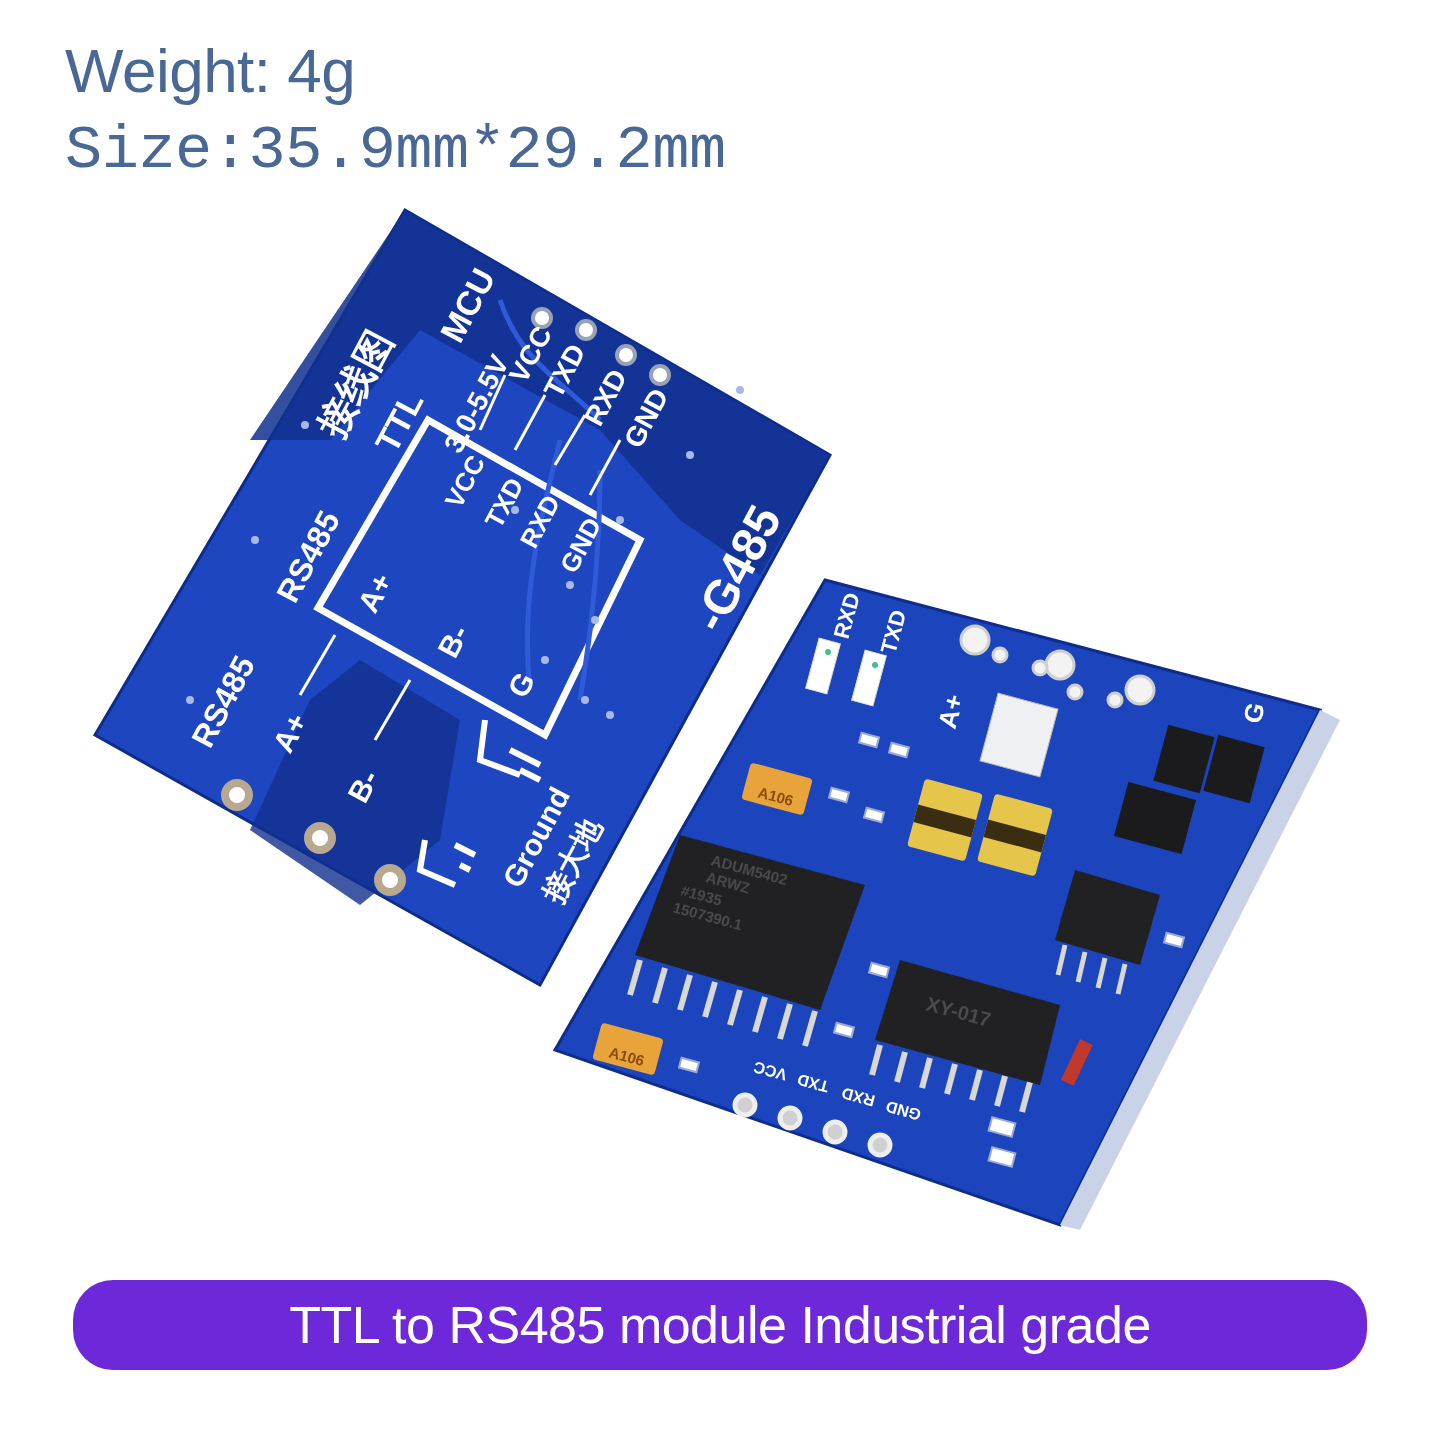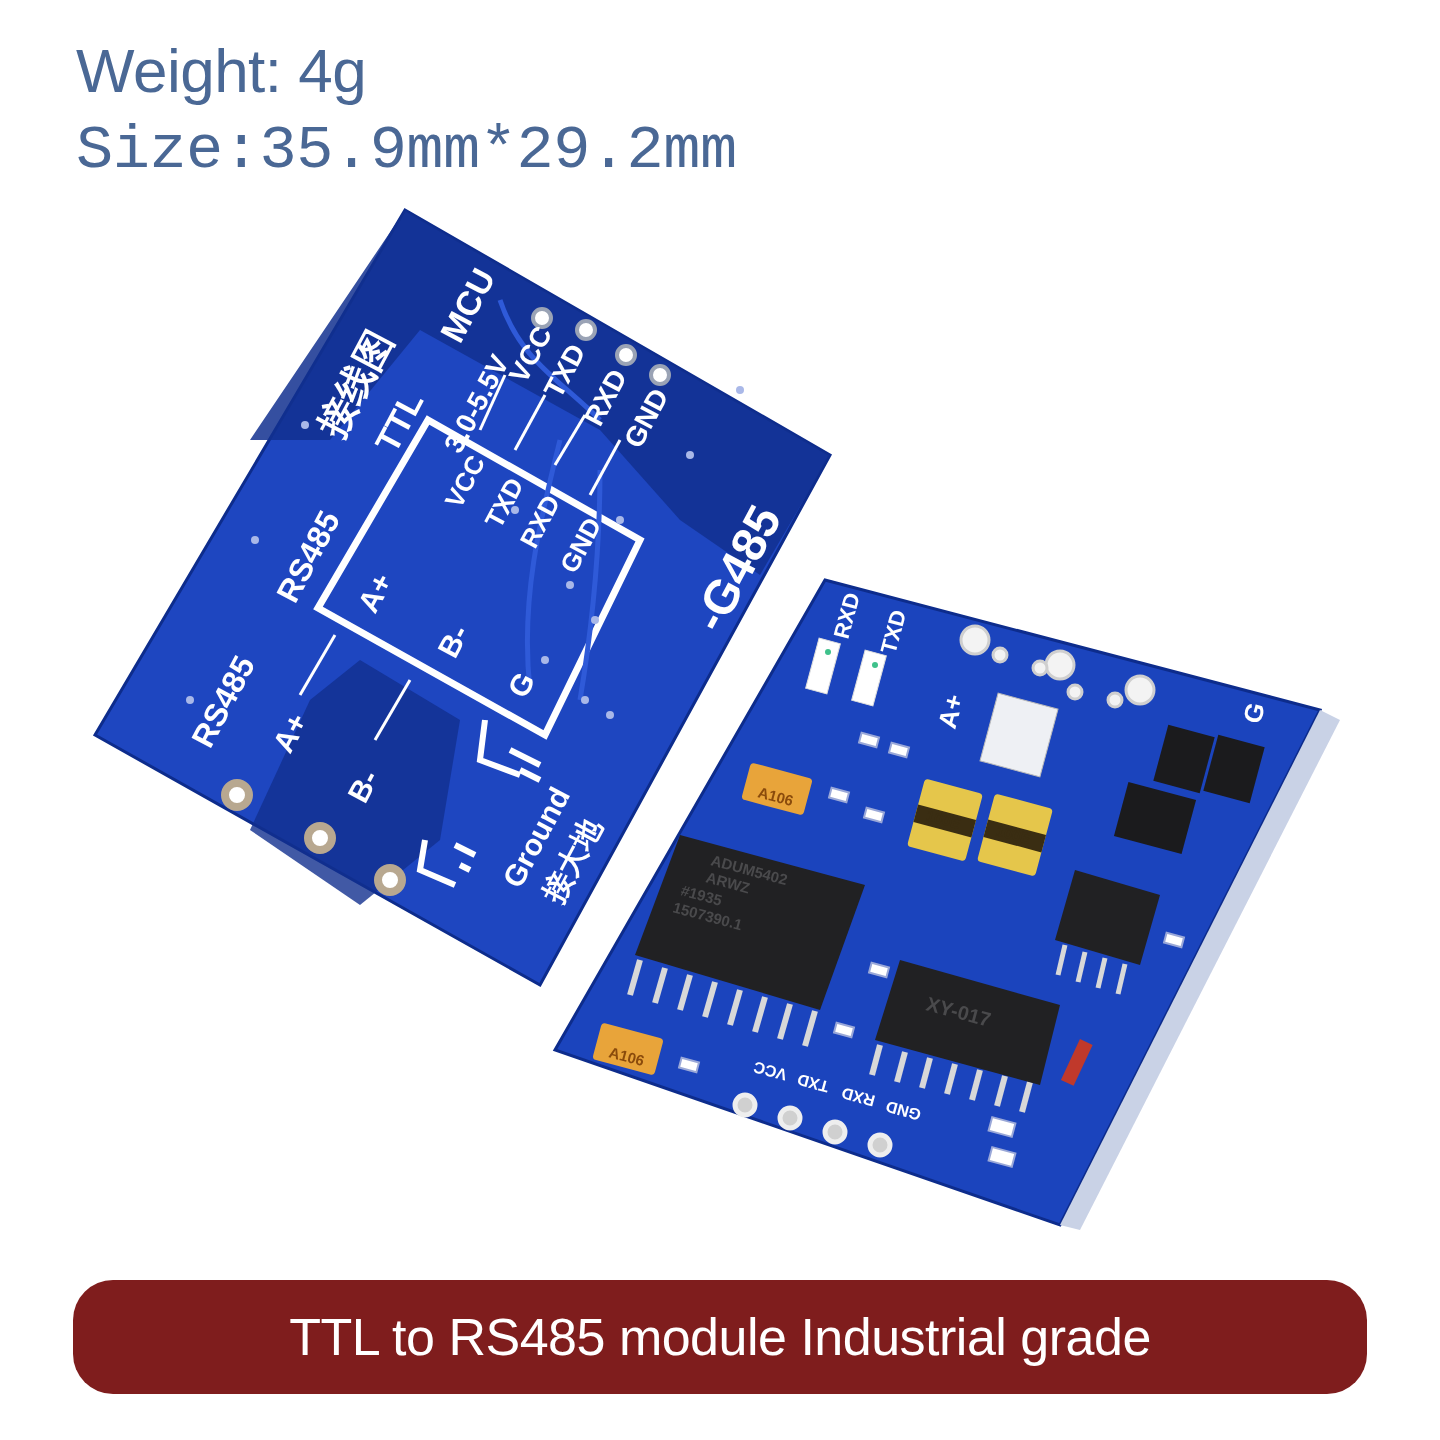--- a/index.html
+++ b/index.html
@@ -1,22 +1,22 @@
 <!DOCTYPE html>
 <html><head>
 <meta charset="utf-8">
 <style>
   * { box-sizing: border-box; margin: 0; padding: 0; }
   html, body { width: 1440px; height: 1440px; background: #ffffff; overflow: hidden; }
   body { position: relative; font-family: "Liberation Sans", sans-serif; }
-  .spec { position: absolute; left: 76px; color: #4a6895; font-size: 62px; line-height: 1; letter-spacing: -0.5px; font-family: "Liberation Sans", sans-serif; }
+  .spec { position: absolute; left: 65px; color: #4a6895; font-size: 62px; line-height: 1; letter-spacing: -0.5px; font-family: "Liberation Sans", sans-serif; }
   .spec.weight { top: 40px; }
   .spec.size { top: 120px; font-family: Liberation Mono, monospace; }
   .photo { position: absolute; left: 0; top: 190px; width: 1440px; height: 1070px; }
-  .banner { position: absolute; left: 73px; top: 1280px; width: 1294px; height: 114px; background: #7f1d1d; border-radius: 40px; display: flex; align-items: center; justify-content: center; }
+  .banner { position: absolute; left: 73px; top: 1280px; width: 1294px; height: 90px; background: #6d28d9; border-radius: 40px; display: flex; align-items: center; justify-content: center; }
   .banner-text { color: #ffffff; font-size: 52px; font-family: "Liberation Sans", sans-serif; letter-spacing: -0.5px; }
   svg text { font-family: "Liberation Sans", sans-serif; font-weight: bold; }
 </style>
 </head>
 <body>
 
 <div class="spec weight">Weight: 4g</div>
 <div class="spec size">Size:35.9mm*29.2mm</div>
 
 <svg class="photo" viewBox="0 190 1440 1070" xmlns="http://www.w3.org/2000/svg">

